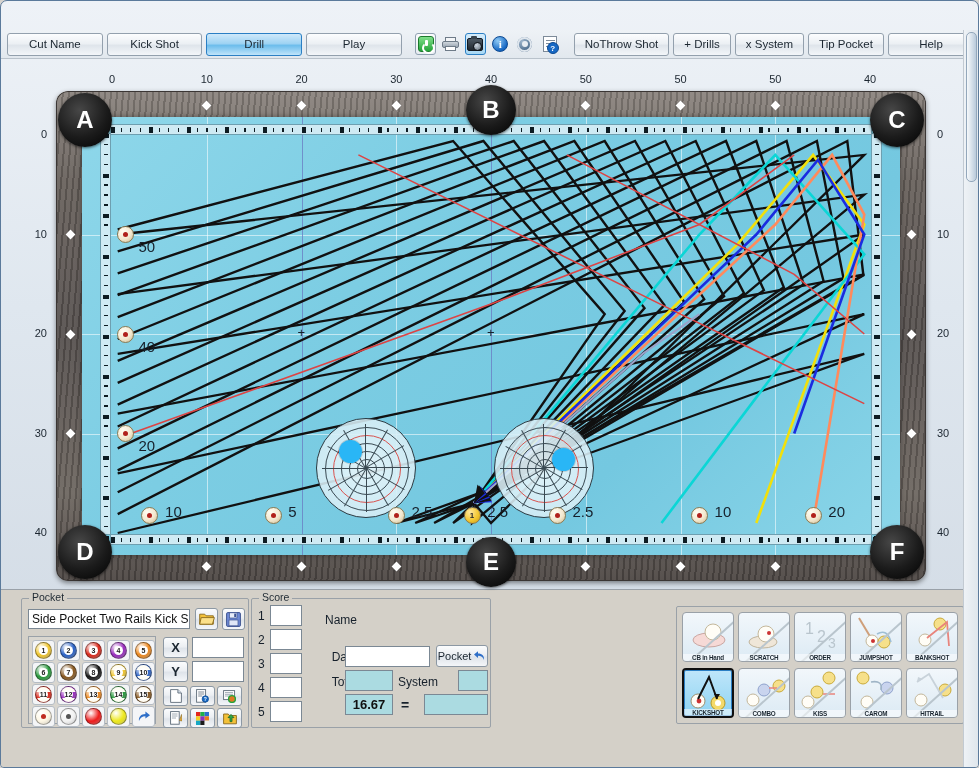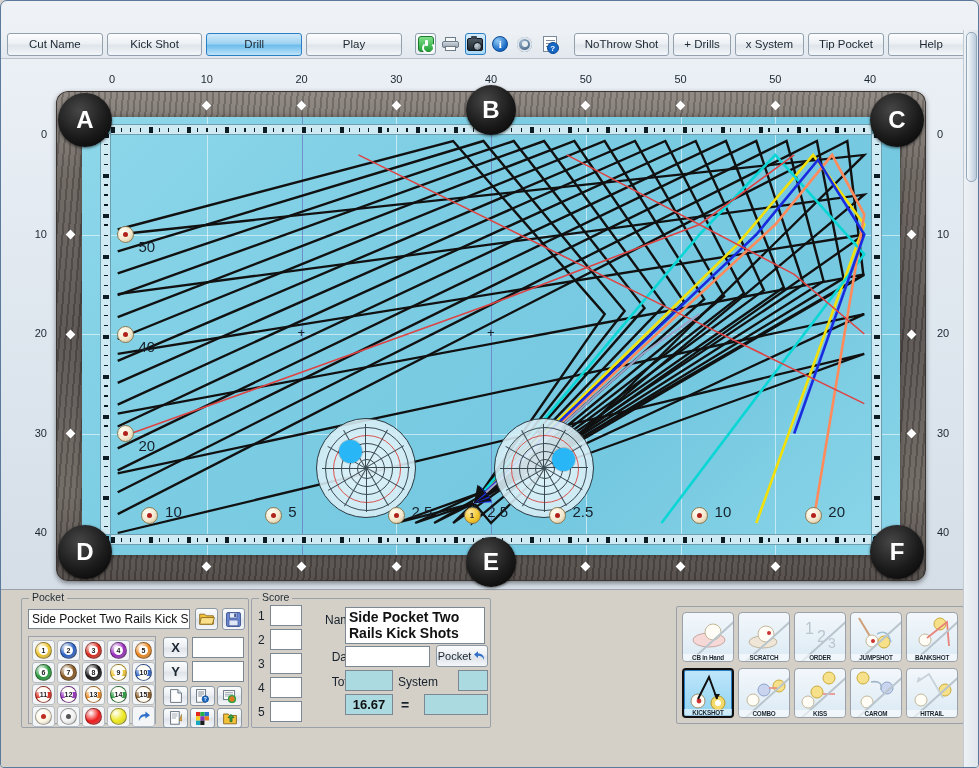--- a/index.html
+++ b/index.html
@@ -846,21 +846,20 @@
           <div class="textbox" style="position: absolute; left: 18px; top: 30px; width: 32px; height: 21px;"></div>
           <div class="scorerow" style="left: 6px; top: 58px;">3</div>
           <div class="textbox" style="position: absolute; left: 18px; top: 54px; width: 32px; height: 21px;"></div>
           <div class="scorerow" style="left: 6px; top: 82px;">4</div>
           <div class="textbox" style="position: absolute; left: 18px; top: 78px; width: 32px; height: 21px;"></div>
           <div class="scorerow" style="left: 6px; top: 106px;">5</div>
           <div class="textbox" style="position: absolute; left: 18px; top: 102px; width: 32px; height: 21px;"></div>
         </div>
 
       <div class="scorerow" style="left:55px; top:14px; width:50px; text-align:right;">Name</div>
-      <div class="textbox" style="position:absolute; left:93px; top:8px; width:140px; height:37px; font-size:14px; font-weight:bold; line-height:16px; white-space:normal; align-items:flex-start; padding-top:1px;">Side Pocket Two Rails Kick Shots</div>
 
       <div class="scorerow" style="left:55px; top:51px; width:50px; text-align:right;">Date</div>
       <div class="textbox" style="position:absolute; left:93px; top:47px; width:85px; height:21px;"></div>
       <div class="sbtn" style="position:absolute; left:184px; top:46px; width:52px; height:22px; gap:2px;">
         <span>Pocket</span>
         <svg width="13" height="12" viewBox="0 0 13 12">
           <path d="M11 10c.6-4-2-6.6-6-6.6V1.2L1 4.6l4 3.4V5.8c3 0 5 1.4 6 4.2z" fill="#2f6fc8"></path>
         </svg>
       </div>
 

